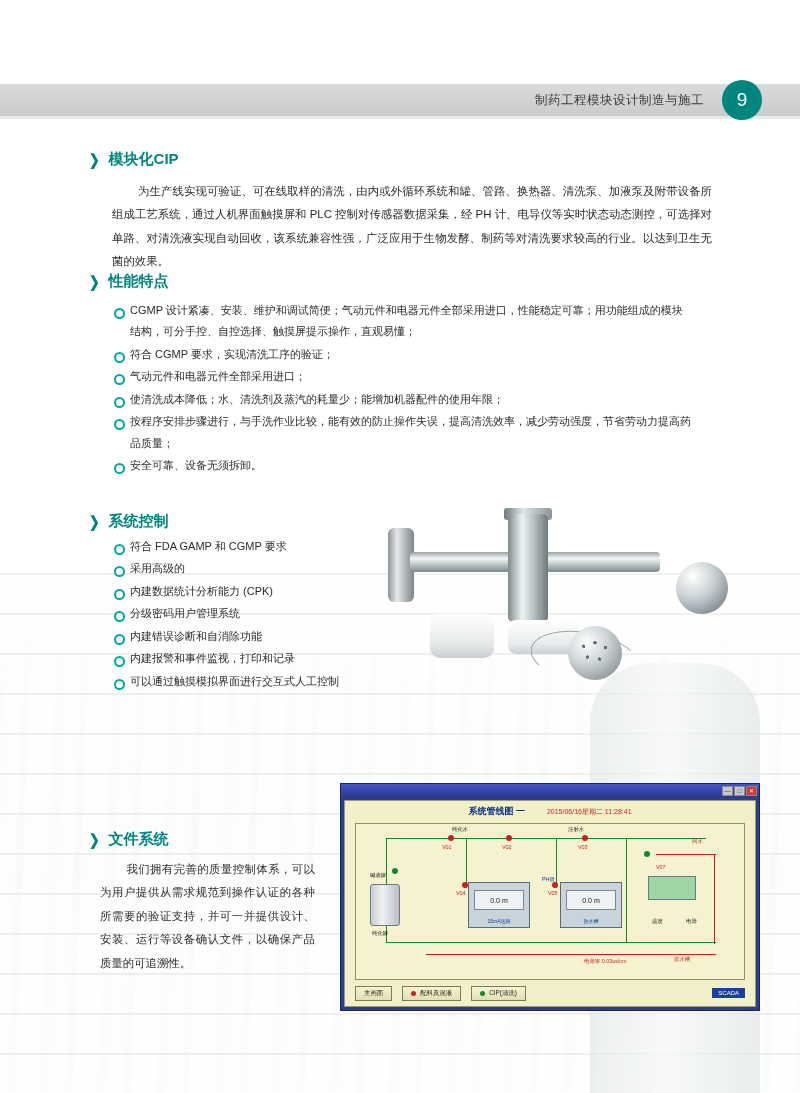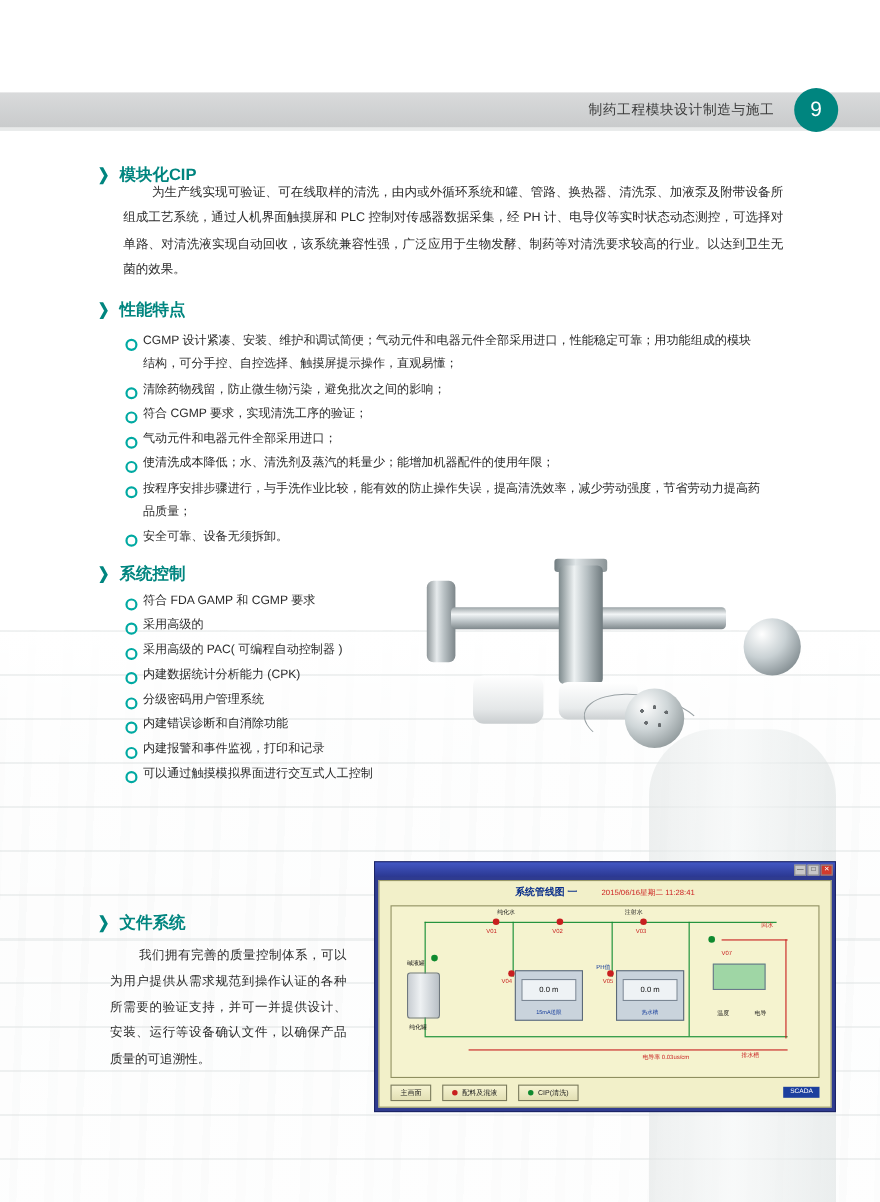--- a/index.html
+++ b/index.html
@@ -334,44 +334,42 @@
 <div class="header-accent"></div>
 <div class="header-title">制药工程模块设计制造与施工</div>
 <div class="page-badge">9</div>
 
 <div class="content">
 
   <div class="sec-head" style="left:88px; top:150px;">
     <span class="chev">❯</span>
     <span>模块化CIP</span>
   </div>
-  <div class="para" style="left:112px; top:164px; width:600px;"><span class="indent"></span><span>为生产线实现可验证、可在线取样的清洗，由内或外循环系统和罐、管路、换热器、清洗泵、加液泵及附带设备所组成工艺系统，通过人机界面触摸屏和 PLC 控制对传感器数据采集，经 PH 计、电导仪等实时状态动态测控，可选择对单路、对清洗液实现自动回收，该系统兼容性强，广泛应用于生物发酵、制药等对清洗要求较高的行业。以达到卫生无菌的效果。</span></div>
+  <div class="para" style="left:112px; top:180px; width:600px;"><span class="indent"></span><span>为生产线实现可验证、可在线取样的清洗，由内或外循环系统和罐、管路、换热器、清洗泵、加液泵及附带设备所组成工艺系统，通过人机界面触摸屏和 PLC 控制对传感器数据采集，经 PH 计、电导仪等实时状态动态测控，可选择对单路、对清洗液实现自动回收，该系统兼容性强，广泛应用于生物发酵、制药等对清洗要求较高的行业。以达到卫生无菌的效果。</span></div>
 
   <div class="sec-head" style="left:88px; top:272px;">
     <span class="chev">❯</span>
     <span>性能特点</span>
   </div>
   <ul class="bullets" style="left:112px; top:300px; width:580px;">
     <li><span>CGMP 设计紧凑、安装、维护和调试简便；气动元件和电器元件全部采用进口，性能稳定可靠；用功能组成的模块结构，可分手控、自控选择、触摸屏提示操作，直观易懂；</span></li>
-    <li><span>清除药物残留，防止微生物污染，避免批次之间的影响；</span></li>
     <li><span>符合 CGMP 要求，实现清洗工序的验证；</span></li>
     <li><span>气动元件和电器元件全部采用进口；</span></li>
     <li><span>使清洗成本降低；水、清洗剂及蒸汽的耗量少；能增加机器配件的使用年限；</span></li>
     <li><span>按程序安排步骤进行，与手洗作业比较，能有效的防止操作失误，提高清洗效率，减少劳动强度，节省劳动力提高药品质量；</span></li>
     <li><span>安全可靠、设备无须拆卸。</span></li>
   </ul>
 
   <div class="sec-head" style="left:88px; top:512px;">
     <span class="chev">❯</span>
     <span>系统控制</span>
   </div>
   <ul class="bullets" style="left:112px; top:536px; width:280px;">
     <li><span>符合 FDA GAMP 和 CGMP 要求</span></li>
     <li><span>采用高级的</span></li>
-    <li><span>采用高级的 PAC( 可编程自动控制器 )</span></li>
     <li><span>内建数据统计分析能力 (CPK)</span></li>
     <li><span>分级密码用户管理系统</span></li>
     <li><span>内建错误诊断和自消除功能</span></li>
     <li><span>内建报警和事件监视，打印和记录</span></li>
     <li><span>可以通过触摸模拟界面进行交互式人工控制</span></li>
   </ul>
 
   <div class="sec-head" style="left:88px; top:830px;">
     <span class="chev">❯</span>
     <span>文件系统</span>

